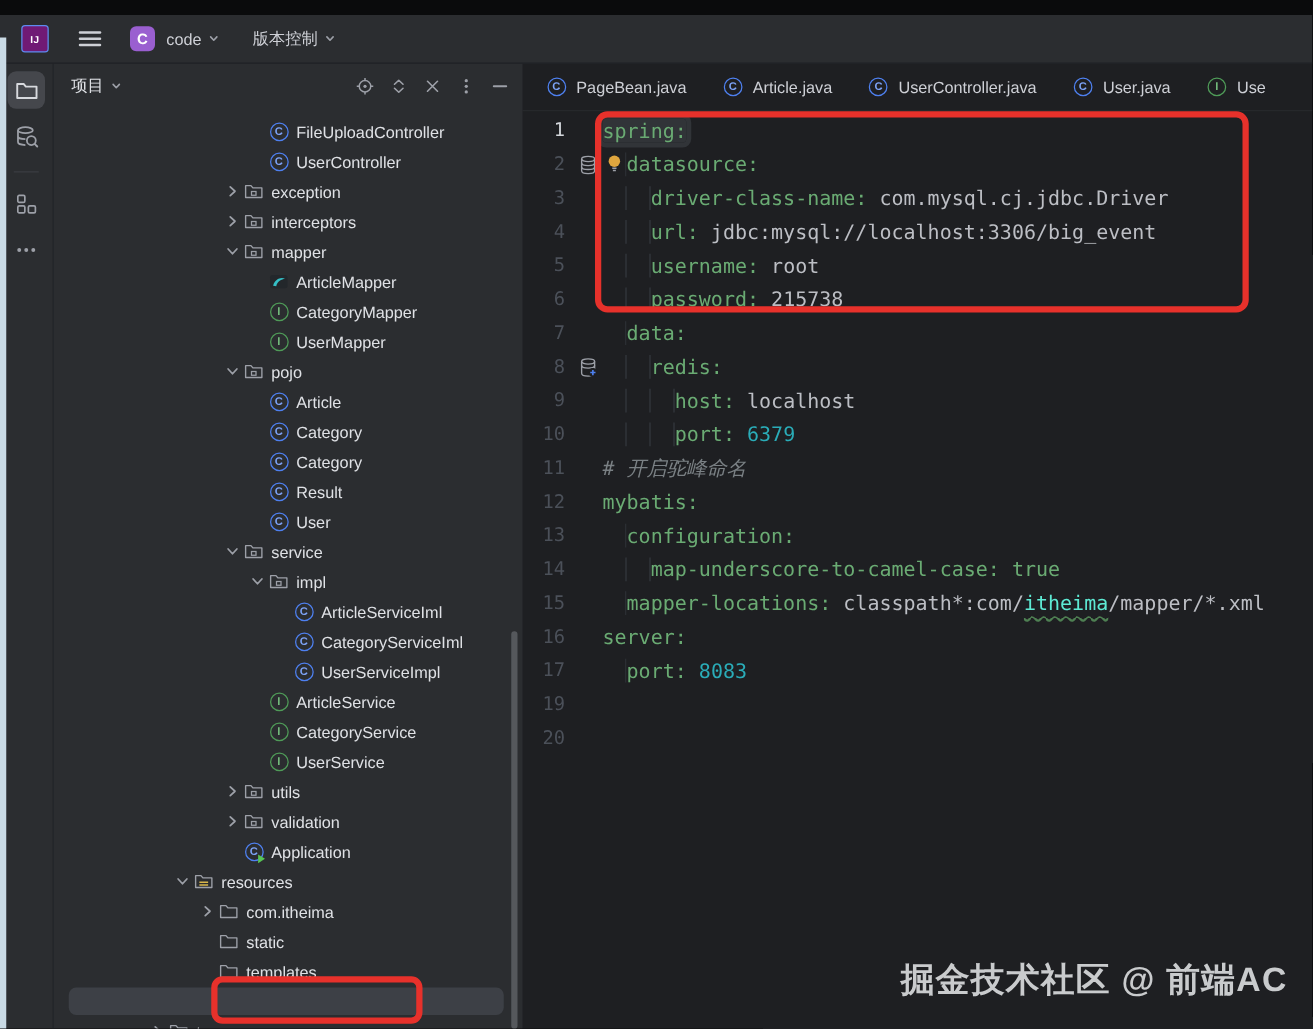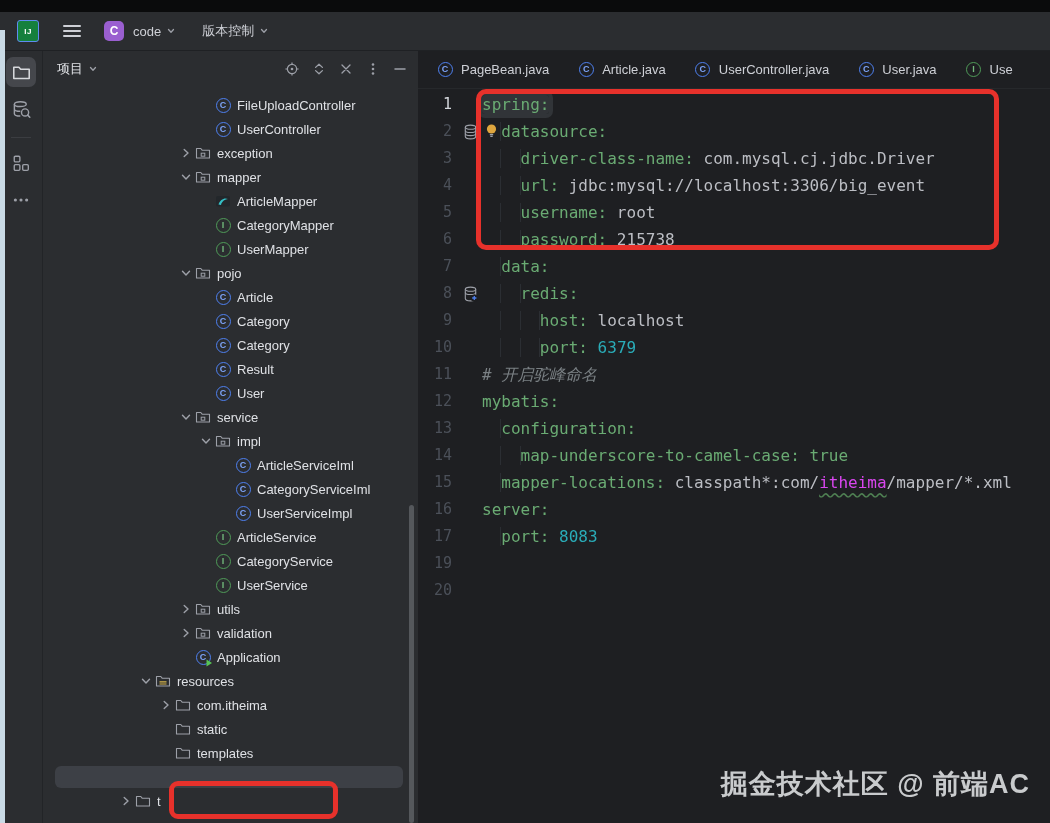--- a/index.html
+++ b/index.html
@@ -4,21 +4,21 @@
 <style>
   html,body{margin:0;padding:0;background:#000;}
   #app{position:relative;width:1050px;height:823px;background:#1E1F22;overflow:hidden;
        font-family:"Liberation Sans",sans-serif;color:#DFE1E5;-webkit-font-smoothing:antialiased;}
   
   .topstrip{position:absolute;left:0;top:0;width:100%;height:12px;background:#0A0B0C;z-index:5;}
   .edgestrip{position:absolute;left:0;top:30px;bottom:0;width:5px;background:#C9DAE5;z-index:70;}
   
   .titlebar{position:absolute;left:0;top:12px;width:100%;height:38px;background:#2B2D30;
             border-bottom:1px solid #1F2124;display:flex;align-items:center;z-index:4;}
-  .ijlogo{width:20px;height:20px;margin-left:17px;background:#15803d;border:1.5px solid #5E8BF0;
+  .ijlogo{width:20px;height:20px;margin-left:17px;background:#701a75;border:1.5px solid #5E8BF0;
           border-radius:3px;display:flex;align-items:center;justify-content:center;
           font-size:8px;font-weight:bold;color:#FFF;letter-spacing:0.5px;}
   .hamb{width:18px;height:12px;margin-left:24px;display:flex;flex-direction:column;justify-content:space-between;cursor:pointer;}
   .hamb i{display:block;height:2px;background:#CED0D6;border-radius:1px;}
   .projbadge{width:20px;height:20px;margin-left:23px;border-radius:5px;background:#9A5FD0;color:#FFF;
              font-size:12px;font-weight:bold;display:flex;align-items:center;justify-content:center;}
   .tbitem{display:flex;align-items:center;gap:5px;margin-left:9px;font-size:13px;color:#CED0D6;cursor:pointer;}
   .tbitem.vcs{margin-left:26px;}
   
   .mainrow{position:absolute;left:0;top:50px;right:0;bottom:0;display:flex;}
@@ -53,21 +53,21 @@
   .tabbar{height:38px;flex:none;display:flex;align-items:center;padding-left:4px;border-bottom:1px solid #26282B;overflow:hidden;}
   .tab{display:flex;align-items:center;gap:7px;padding:0 14px;height:100%;font-size:13px;color:#CED0D6;cursor:pointer;white-space:nowrap;}
   .editor{flex:1;position:relative;font-family:"DejaVu Sans Mono",monospace;font-size:16px;line-height:27px;padding-top:2px;overflow:hidden;}
   .cl{display:flex;height:27px;}
   .ln{width:34px;flex:none;text-align:right;padding-right:6px;color:#4B5059;font-size:15px;}
   .ln.cur{color:#D3D6DB;}
   .gicon{width:24px;flex:none;display:flex;align-items:center;justify-content:center;}
   .ctext{white-space:pre;color:#BCBEC4;}
   .k{color:#6AAB73;} .v{color:#BCBEC4;} .n{color:#2AACB8;}
   .c{color:#7A8084;font-style:italic;}
-  .typo{color:#d946ef;text-decoration:underline;text-decoration-style:wavy;text-decoration-color:#4E8052;text-underline-offset:4px;}
+  .typo{color:#5eead4;text-decoration:underline;text-decoration-style:wavy;text-decoration-color:#4E8052;text-underline-offset:4px;}
   .ind{background-image:repeating-linear-gradient(to right,transparent 0,transparent calc(2ch - 1px),#2B2E33 calc(2ch - 1px),#2B2E33 2ch);}
   .wordhl{background:#313438;border-radius:3px;box-shadow:0 0 0 4px #313438;}
   .bulb{display:inline-block;width:14px;margin-left:-16px;margin-right:2px;vertical-align:-2px;}
   
   .redbox{position:absolute;border:5px solid #E7312B;border-radius:10px;z-index:60;pointer-events:none;box-sizing:border-box;}
   #redbox-code{left:476px;top:89px;width:523px;height:161px;}
   #redbox-file{left:169px;top:781px;width:169px;height:38px;border-radius:9px;}
   .watermark{position:absolute;right:20px;top:766px;font-size:27px;font-weight:bold;color:#C9CBCD;z-index:55;letter-spacing:1px;}
 </style>
 </head>
@@ -202,20 +202,36 @@
                 <svg width="16" height="16" viewBox="0 0 16 16">
                   <path d="M1.5 3.5 h4.3 l1.5 1.8 h7.2 V13 H1.5 Z" fill="none" stroke="#9DA0A8" stroke-width="1.1" stroke-linejoin="round"></path>
                   <rect x="6.2" y="8.2" width="3.6" height="3" fill="none" stroke="#9DA0A8" stroke-width="1"></rect>
                 </svg>
               </span>
               <span class="lbl">exception</span>
             </span>
           </div>
           <div class="row">
             <span class="inner" style="padding-left:134px">
+              <span class="chv collapsed">
+                <svg width="12" height="12" viewBox="0 0 12 12">
+                  <path d="M4.2 2.5 L8 6 L4.2 9.5" fill="none" stroke="#9DA0A8" stroke-width="1.4" stroke-linecap="round" stroke-linejoin="round"></path>
+                </svg>
+              </span>
+              <span class="tic">
+                <svg width="16" height="16" viewBox="0 0 16 16">
+                  <path d="M1.5 3.5 h4.3 l1.5 1.8 h7.2 V13 H1.5 Z" fill="none" stroke="#9DA0A8" stroke-width="1.1" stroke-linejoin="round"></path>
+                  <rect x="6.2" y="8.2" width="3.6" height="3" fill="none" stroke="#9DA0A8" stroke-width="1"></rect>
+                </svg>
+              </span>
+              <span class="lbl">interceptors</span>
+            </span>
+          </div>
+          <div class="row">
+            <span class="inner" style="padding-left:134px">
               <span class="chv expanded">
                 <svg width="12" height="12" viewBox="0 0 12 12">
                   <path d="M4.2 2.5 L8 6 L4.2 9.5" fill="none" stroke="#9DA0A8" stroke-width="1.4" stroke-linecap="round" stroke-linejoin="round"></path>
                 </svg>
               </span>
               <span class="tic">
                 <svg width="16" height="16" viewBox="0 0 16 16">
                   <path d="M1.5 3.5 h4.3 l1.5 1.8 h7.2 V13 H1.5 Z" fill="none" stroke="#9DA0A8" stroke-width="1.1" stroke-linejoin="round"></path>
                   <rect x="6.2" y="8.2" width="3.6" height="3" fill="none" stroke="#9DA0A8" stroke-width="1"></rect>
                 </svg>

